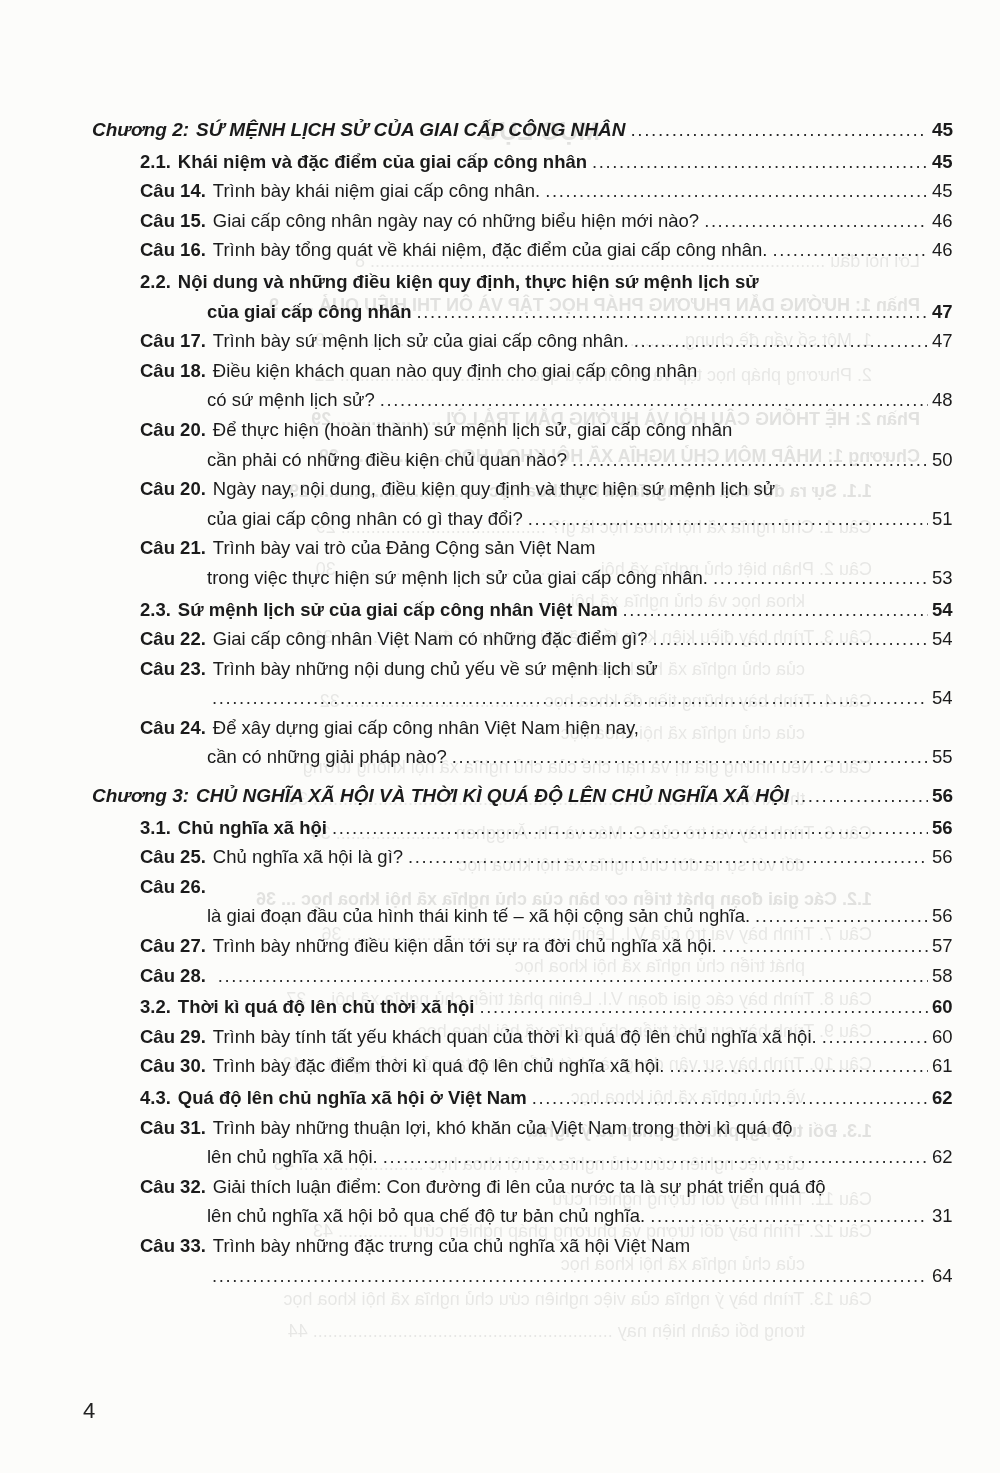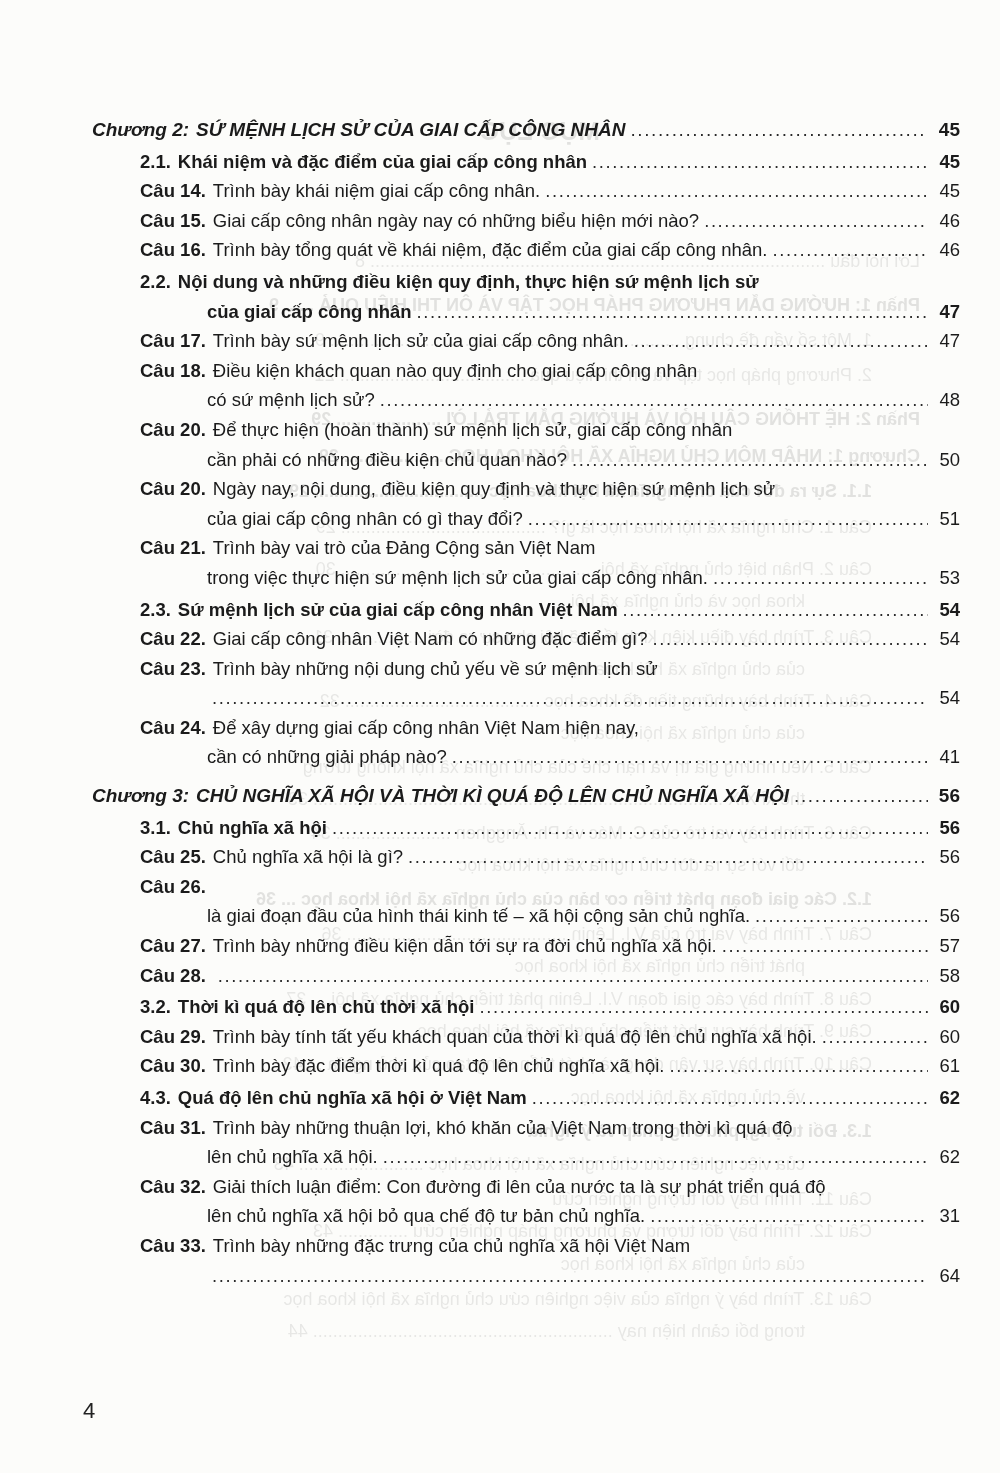--- a/index.html
+++ b/index.html
@@ -49,21 +49,20 @@
     min-width:14px;
     margin:0 4px 0 5px;
     letter-spacing:1.6px;
     font-weight:normal;
     font-style:normal;
     color:#2a2a2a;
   }
   .pg {
     white-space:nowrap;
     min-width:28px;
-    text-align:right;
     font-style:normal;
   }
 
   .folio {
     position:absolute;
     left:83px; top:1398px;
     font-size:22px;
     color:#222;
   }
 </style>
@@ -239,21 +238,21 @@
         </div>
       </div>
       <div class="entry question">
         <div class="line">
           <span class="label">Câu 24.</span>
           <span class="text">Để xây dựng giai cấp công nhân Việt Nam hiện nay,</span>
         </div>
         <div class="line cont">
           <span class="text">cần có những giải pháp nào?</span>
           <span class="leader">................................................................................................................................................................................................................................................</span>
-          <span class="pg">41</span>
+          <span class="pg">55</span>
         </div>
       </div>
       <div class="entry chapter">
         <div class="line">
           <span class="label">Chương 3:</span>
           <span class="text">CHỦ NGHĨA XÃ HỘI VÀ THỜI KÌ QUÁ ĐỘ LÊN CHỦ NGHĨA XÃ HỘI</span>
           <span class="leader">................................................................................................................................................................................................................................................</span>
           <span class="pg">56</span>
         </div>
       </div>

